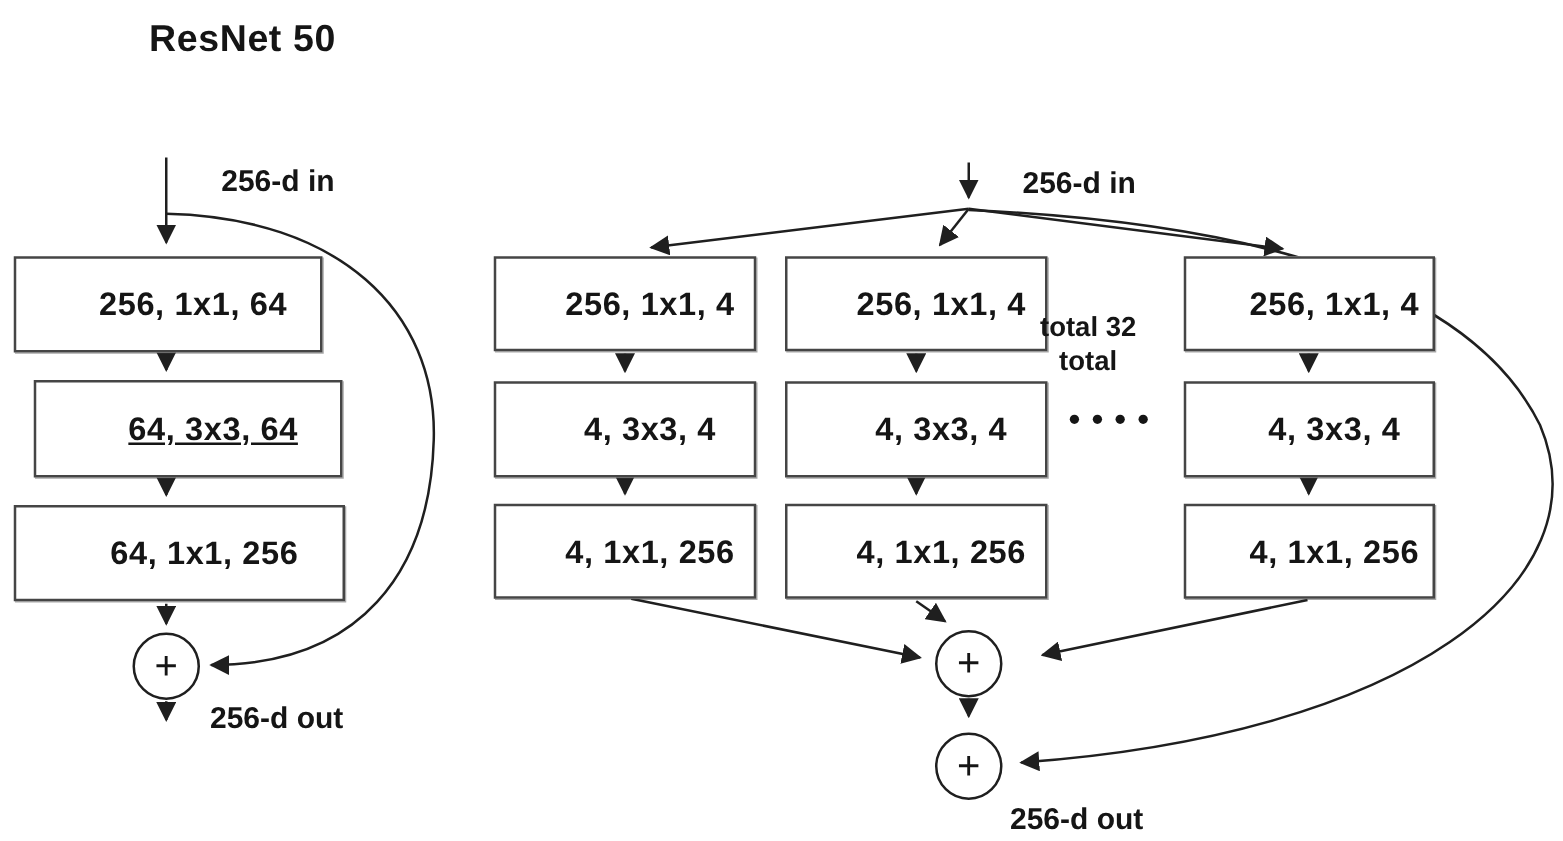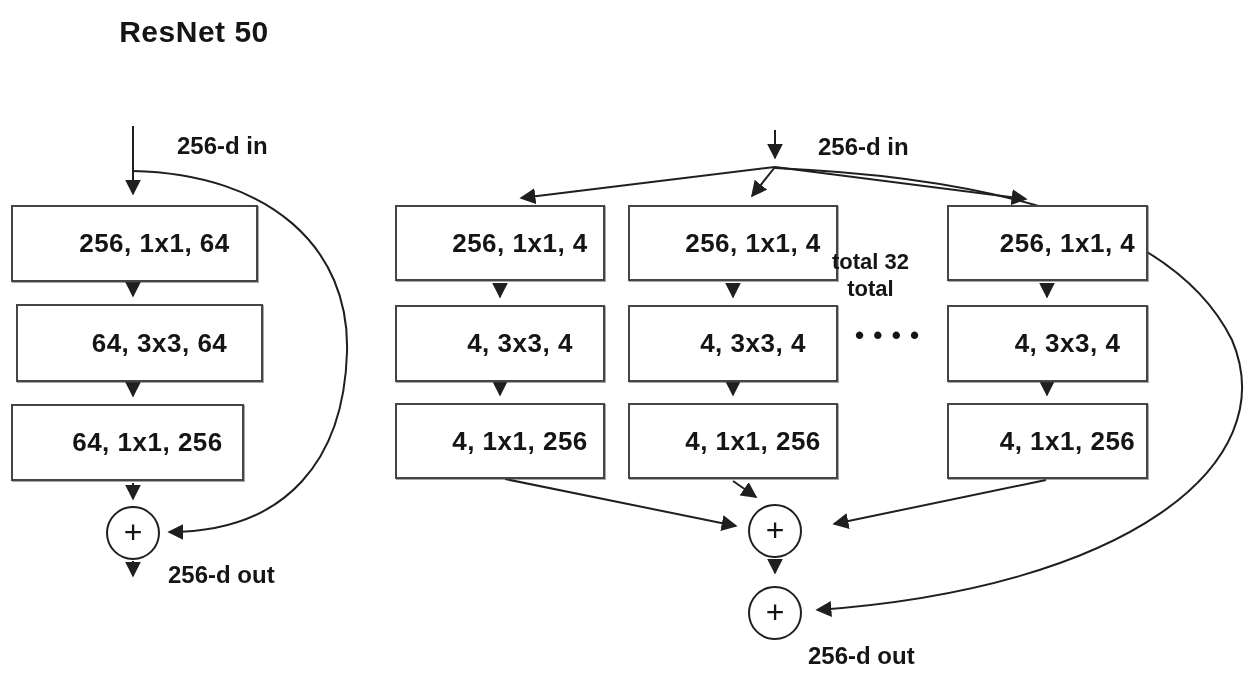--- a/index.html
+++ b/index.html
@@ -111,22 +111,22 @@
     <path class="ln" marker-end="url(#ah)" d="M775 168 C1000 178 1175 225 1232 340 C1285 465 1125 588 817 610"></path>
   </svg>
 
   <div class="abs title" style="left:0px; top:8px; width:300px;margin-left:44px;">
     <div>ResNet 50</div>
   </div>
 
   <div class="iolabel" style="left:177px; top:132px;">256-d in</div>
 
   <div class="box" style="left:11px; top:205px; width:247px; height:77px;">256, 1x1, 64</div>
-  <div class="box" style="left:16px; top:304px; width:247px; height:78px;">64, 3x3, 64</div>
-  <div class="box" style="left:11px; top:404px; width:233px; height:77px;">64, 1x1, 256</div>
+  <div class="box" style="left:27px; top:304px; width:247px; height:78px;text-decoration:underline;">64, 3x3, 64</div>
+  <div class="box" style="left:11px; top:404px; width:265px; height:77px;">64, 1x1, 256</div>
 
   <div class="sum" style="left:106px; top:506px;">+</div>
 
   <div class="iolabel" style="left:168px; top:561px;">256-d out</div>
 
 
   <div class="iolabel" style="left:818px; top:133px;">256-d in</div>
 
   <div class="box" style="left:395px; top:205px; width:210px; height:76px;">256, 1x1, 4</div>
   <div class="box" style="left:395px; top:305px; width:210px; height:77px;">4, 3x3, 4</div>

